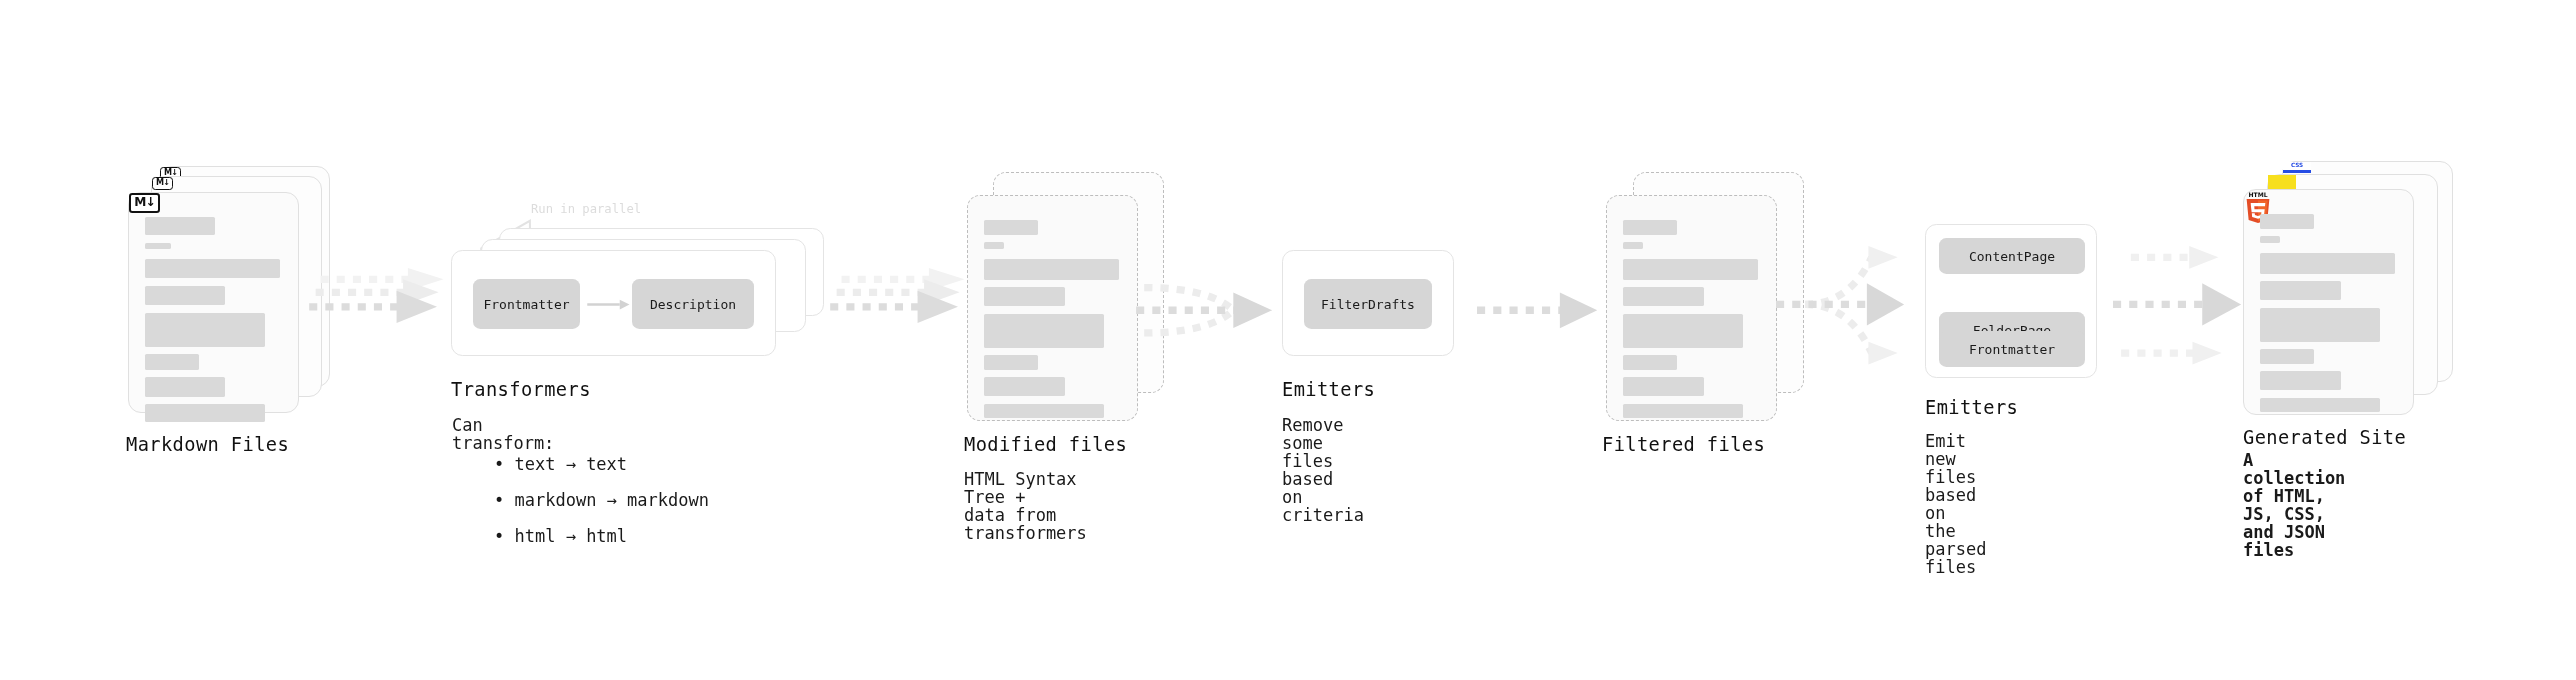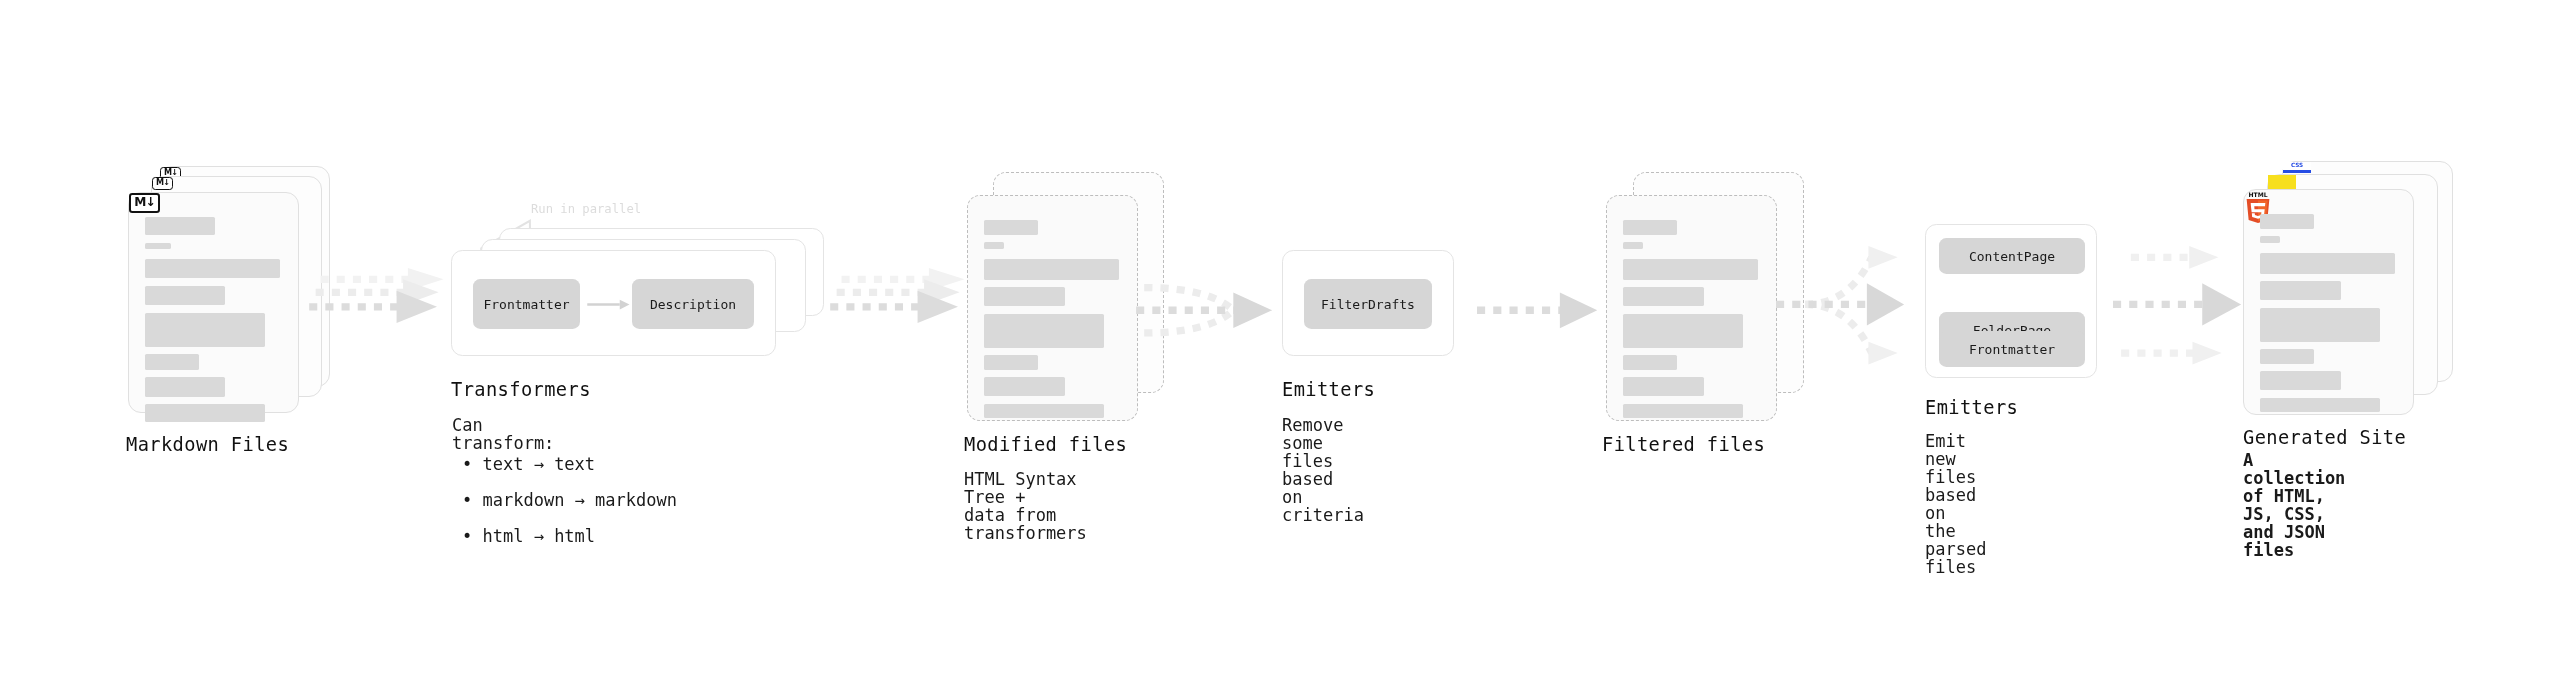--- a/index.html
+++ b/index.html
@@ -73,21 +73,21 @@
     font-size: 17px; color: #1a1a1a; line-height: 18px; white-space: pre-line;
   }
   .hint {
     position: absolute;
     font-size: 12.2px; color: #dcdcdc; white-space: nowrap;
   }
 
   
   svg.arrow { position: absolute; overflow: visible; }
 
-  .bullets { list-style: none; }
+  .bullets { list-style: none; margin-left: 32px; }
   .bullets li { white-space: nowrap; }
 </style>
 </head>
 <body>
 
 <div id="stage">
 
   <div class="node">
     <div class="card back" style="left:159px; top:166px;">
       <div class="md-badge tiny">M↓</div>

